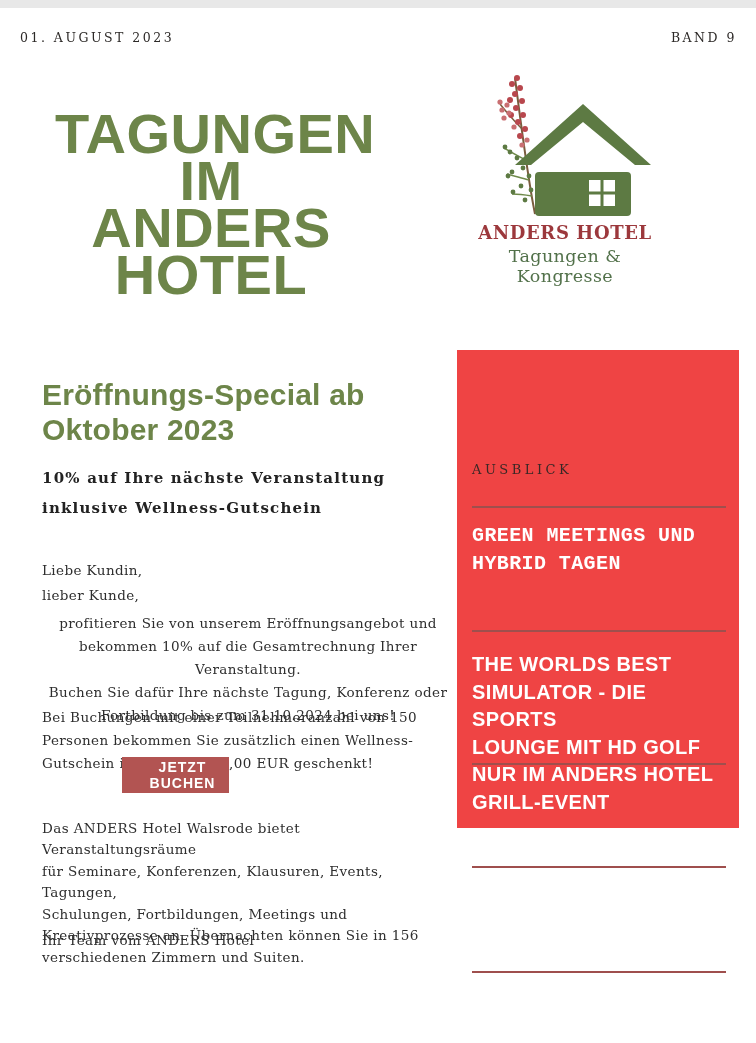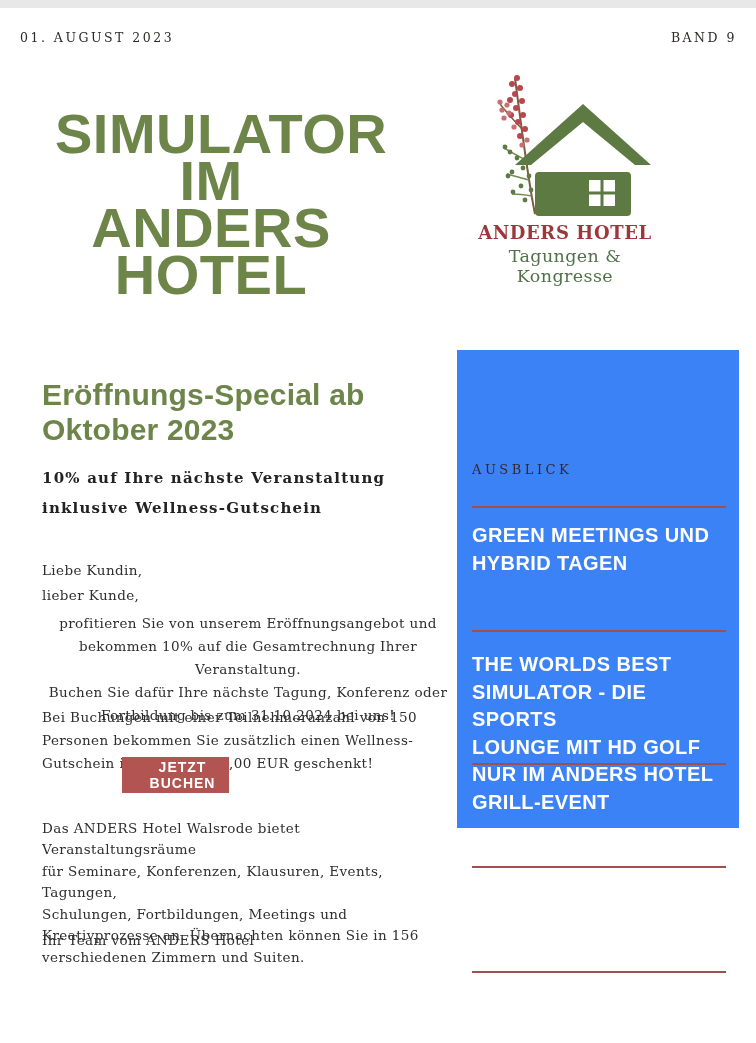--- a/index.html
+++ b/index.html
@@ -63,48 +63,48 @@
     position:absolute; left:122px; top:749px; width:107px; height:36px;
     background:#b25452; border:none; cursor:pointer;
     display:flex; align-items:center; justify-content:center;
     font-family:"Liberation Sans", sans-serif; font-weight:700;
     font-size:14px; letter-spacing:1px; color:#ffffff;padding-left:20px;
   }
 
   
   .sidebar {
     position:absolute; left:457px; top:342px; width:282px; height:478px;
-    background:#3b82f6;
+    background:#ef4444;
   }
   .sidebar-label {
     position:absolute; left:15px; top:112px;
     font-size:13px; letter-spacing:3.5px; color:#3a2826;
   }
   .divider {
     position:absolute; left:15px; right:13px; height:2px; background:#9f4f4d;
   }
   .d1 { top:156px; } .d2 { top:280px; } .d3 { top:413px; }
   .d4 { top:516px; } .d5 { top:621px; }
   .sb-item {
     position:absolute; left:15px; width:252px;
     font-family:"Liberation Sans", sans-serif; font-weight:700;
     font-size:20px; line-height:27.5px; letter-spacing:0.4px;
     color:#ffffff; white-space:pre-line;
   }
-  .i1 { top:172px; } .i2 { top:301px; } .i3 { top:439px; } .i4 { top:540px;text-align:center; }
+  .i1 { top:172px;font-family:Liberation Mono, monospace; } .i2 { top:301px; } .i3 { top:439px; } .i4 { top:540px;text-align:center; }
 </style>
 </head>
 <body>
 
 <div class="page">
 
   <div class="meta meta-date">01. AUGUST 2023</div>
   <div class="meta meta-volume">BAND 9</div>
 
-  <h1 class="masthead-title">SIMULATOR
+  <h1 class="masthead-title">TAGUNGEN
 IM
 ANDERS
 HOTEL</h1>
 
   <div class="logo">
     <svg width="200" height="148" viewBox="0 0 200 148">
 
       <g>
         <path d="M70,146 C63,112 58,72 50,10" stroke="#7a5c3e" stroke-width="2" fill="none"></path>
         <path d="M58,62 C50,54 43,46 35,36" stroke="#7a5c3e" stroke-width="1.5" fill="none"></path>

